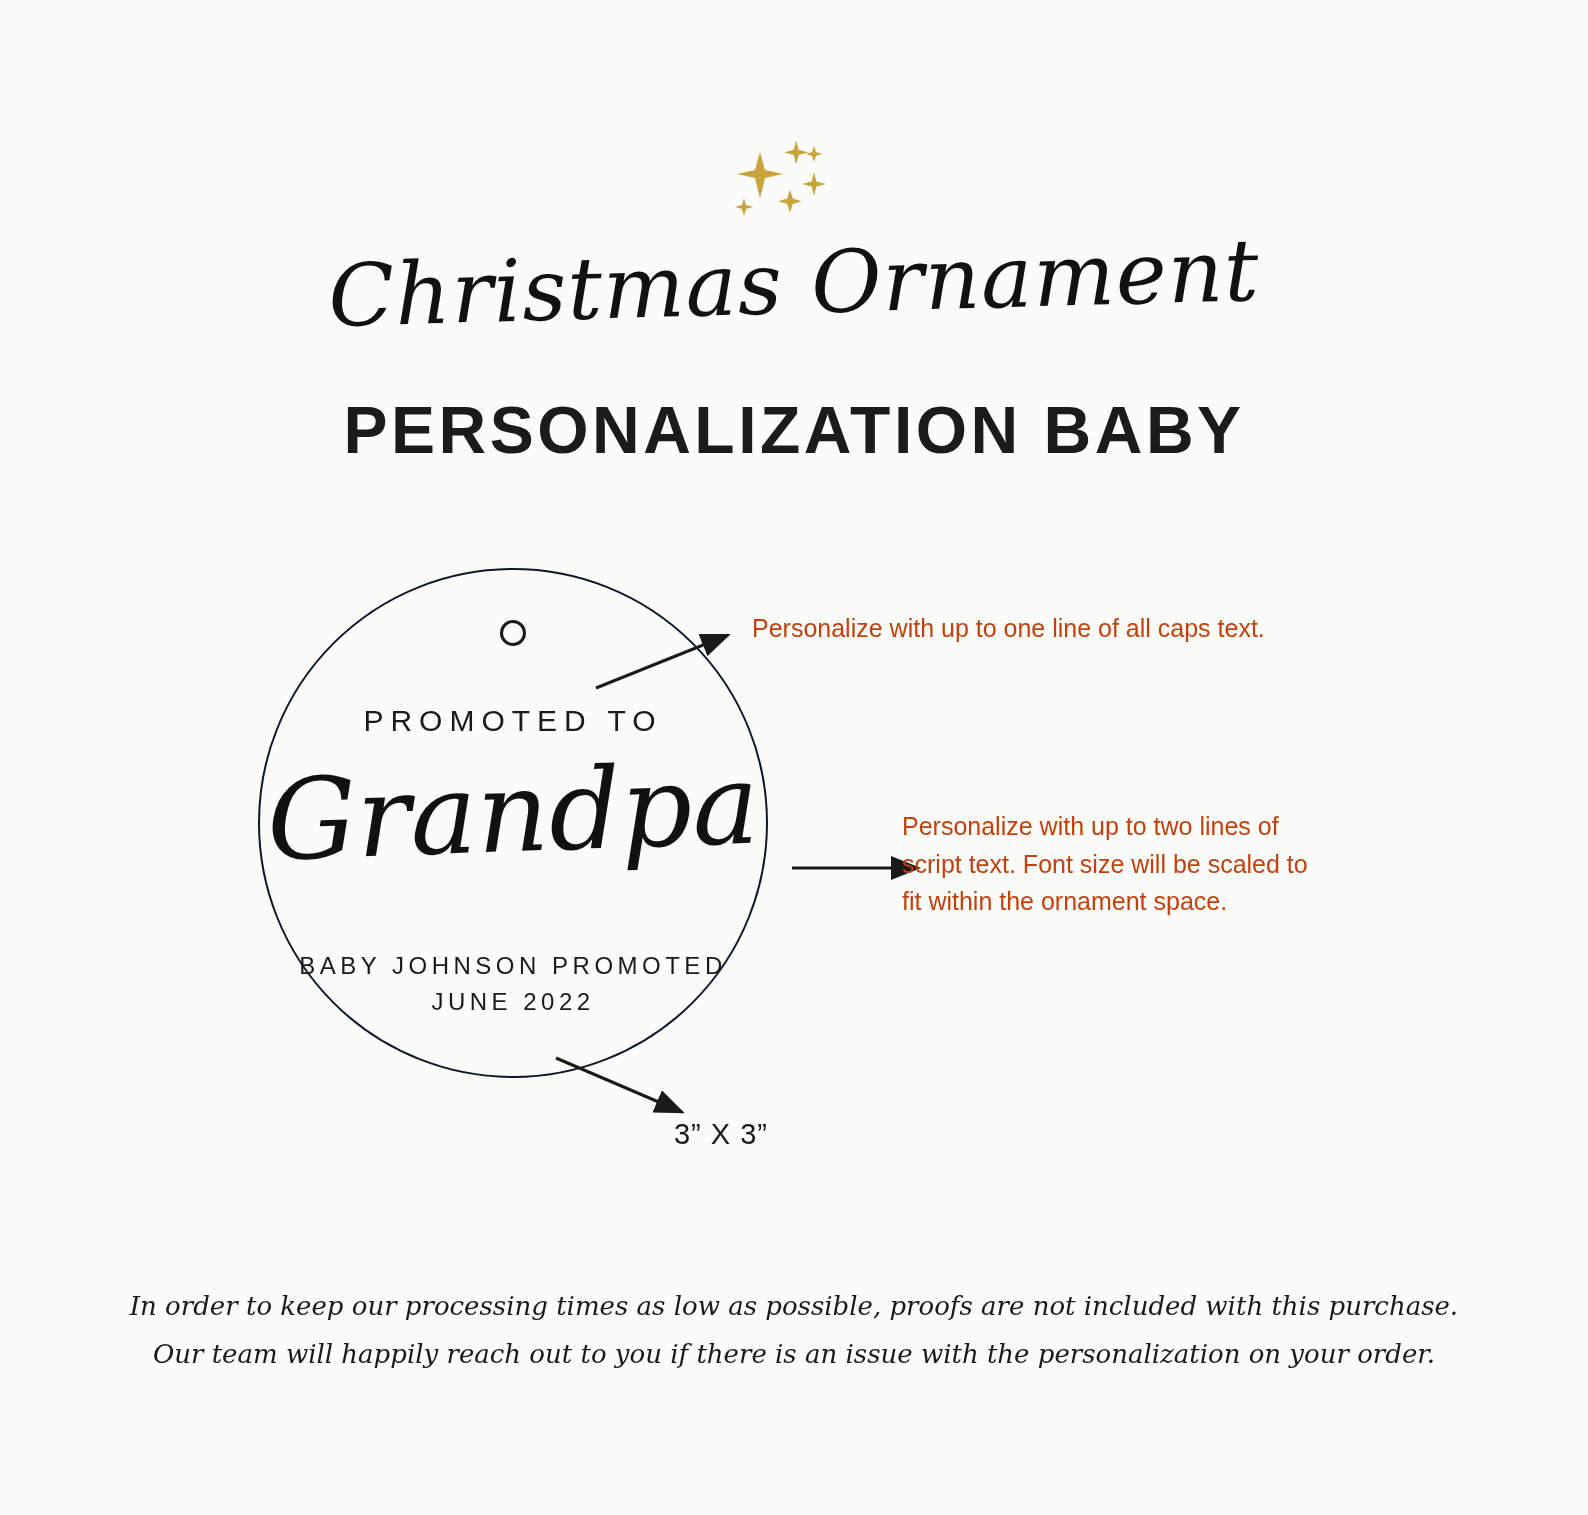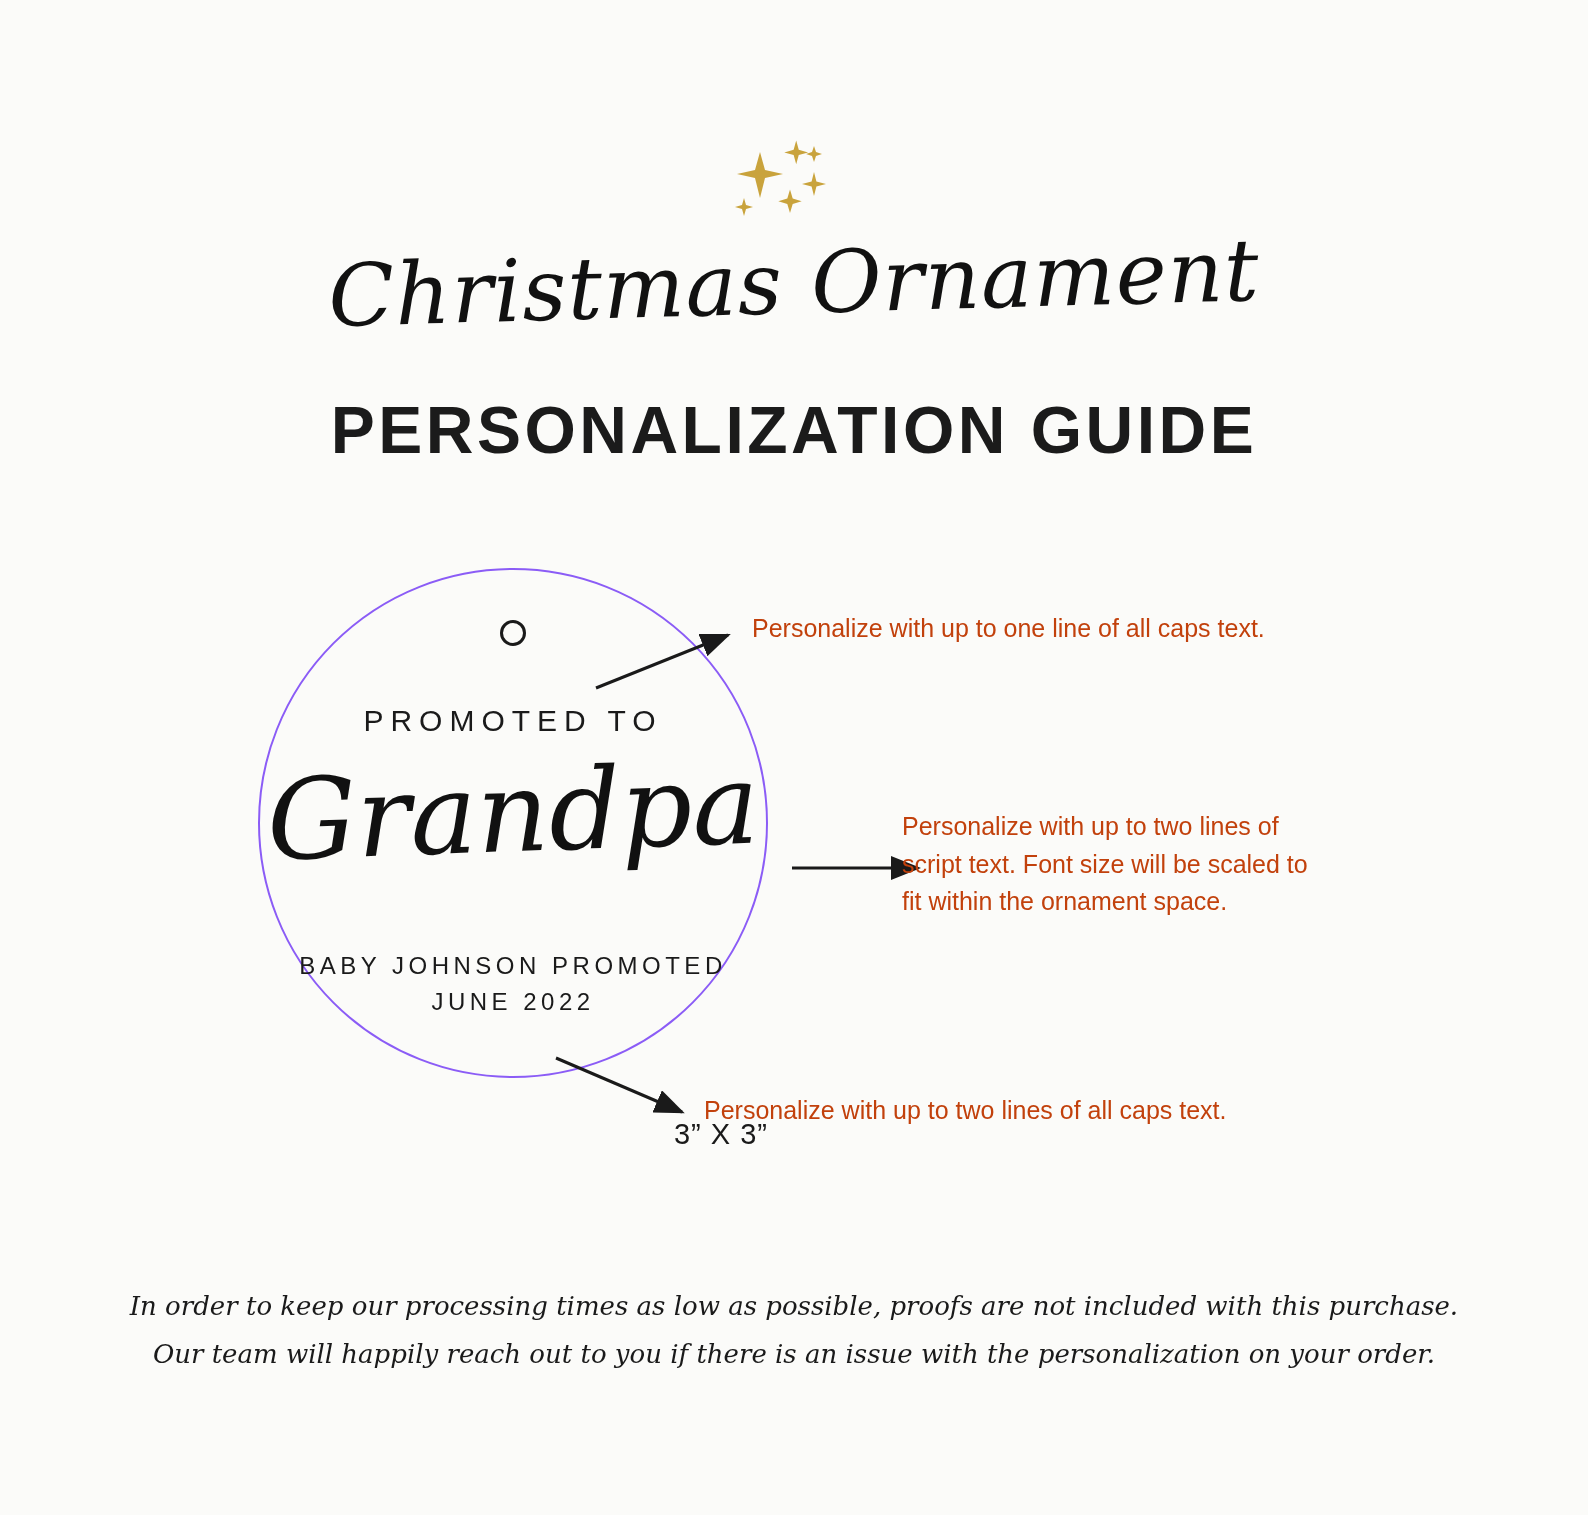--- a/index.html
+++ b/index.html
@@ -61,21 +61,21 @@
     white-space: nowrap;
   }
 
   
   .ornament {
     position: absolute;
     left: 258px;
     top: 568px;
     width: 510px;
     height: 510px;
-    border: 2px solid #8b5cf6;
+    border: 2px solid #0f172a;
     border-radius: 50%;
     box-sizing: border-box;
   }
   .ornament-hole {
     position: absolute;
     left: 50%;
     top: 50px;
     transform: translateX(-50%);
     width: 26px;
     height: 26px;
@@ -176,21 +176,21 @@
       <path d="M42 20 L47 38 L65 42 L47 46 L42 66 L37 46 L19 42 L37 38 Z"></path>
       <path d="M78 8 L81 19 L92 22 L81 25 L78 36 L75 25 L64 22 L75 19 Z" transform="scale(0.85) translate(14,2)"></path>
       <path d="M104 44 L107 56 L119 59 L107 62 L104 74 L101 62 L89 59 L101 56 Z" transform="scale(0.8) translate(16,6)"></path>
       <path d="M72 62 L75 72 L85 75 L75 78 L72 88 L69 78 L59 75 L69 72 Z" transform="scale(0.9) translate(8,2)"></path>
       <path d="M26 66 L28 73 L35 75 L28 77 L26 84 L24 77 L17 75 L24 73 Z"></path>
       <path d="M96 14 L98 20 L104 22 L98 24 L96 30 L94 24 L88 22 L94 20 Z"></path>
     </g>
   </svg>
 
   <div class="script-title">Christmas Ornament</div>
-  <div class="main-title">PERSONALIZATION GUIDE</div>
+  <div class="main-title">PERSONALIZATION BABY</div>
 
   <div class="ornament">
     <div class="ornament-hole"></div>
     <div class="orn-top-text">PROMOTED TO</div>
     <div class="orn-script">Grandpa</div>
     <div class="orn-bottom-text">
       <div>BABY JOHNSON PROMOTED</div>
       <div>JUNE 2022</div>
     </div>
   </div>
@@ -203,20 +203,19 @@
         <path d="M0,0 L10,4 L0,8 z" fill="#1a1a1a"></path>
       </marker>
     </defs>
     <path d="M596,688 L728,635" stroke="#1a1a1a" stroke-width="3" fill="none" marker-end="url(#arrowhead)"></path>
     <path d="M792,868 L918,868" stroke="#1a1a1a" stroke-width="3" fill="none" marker-end="url(#arrowhead)"></path>
     <path d="M556,1058 L682,1112" stroke="#1a1a1a" stroke-width="3" fill="none" marker-end="url(#arrowhead)"></path>
   </svg>
 
   <div class="callout callout-1">Personalize with up to one line of all caps text.</div>
   <div class="callout callout-2">Personalize with up to two lines of script text. Font size will be scaled to fit within the ornament space.</div>
-  <div class="callout callout-3">Personalize with up to two lines of all caps text.</div>
 
   <div class="footer">
     <div>In order to keep our processing times as low as possible, proofs are not included with this purchase.</div>
     <div>Our team will happily reach out to you if there is an issue with the personalization on your order.</div>
   </div>
 
 </div>
 
 </body></html>

